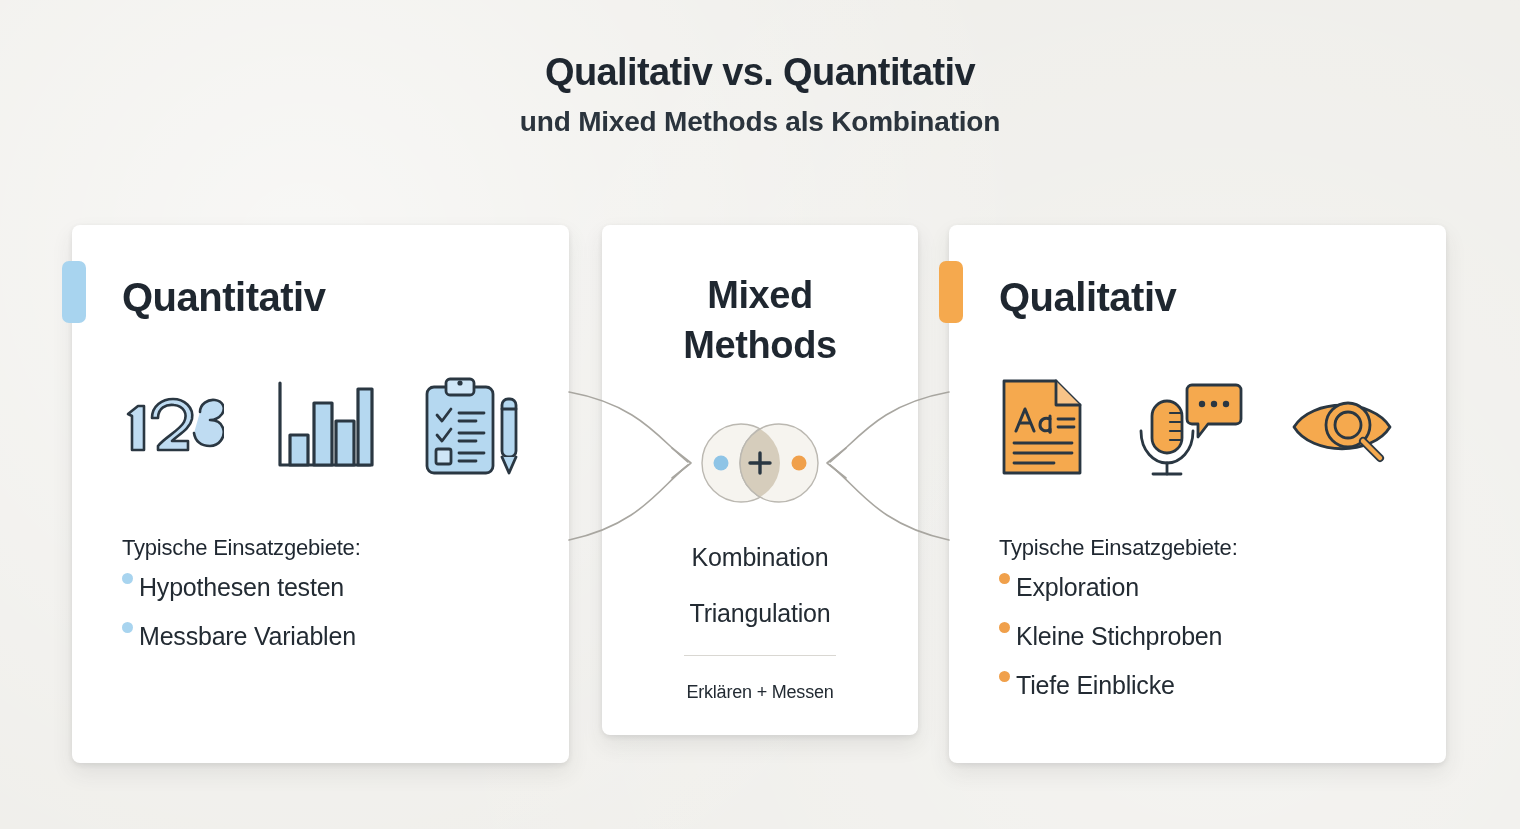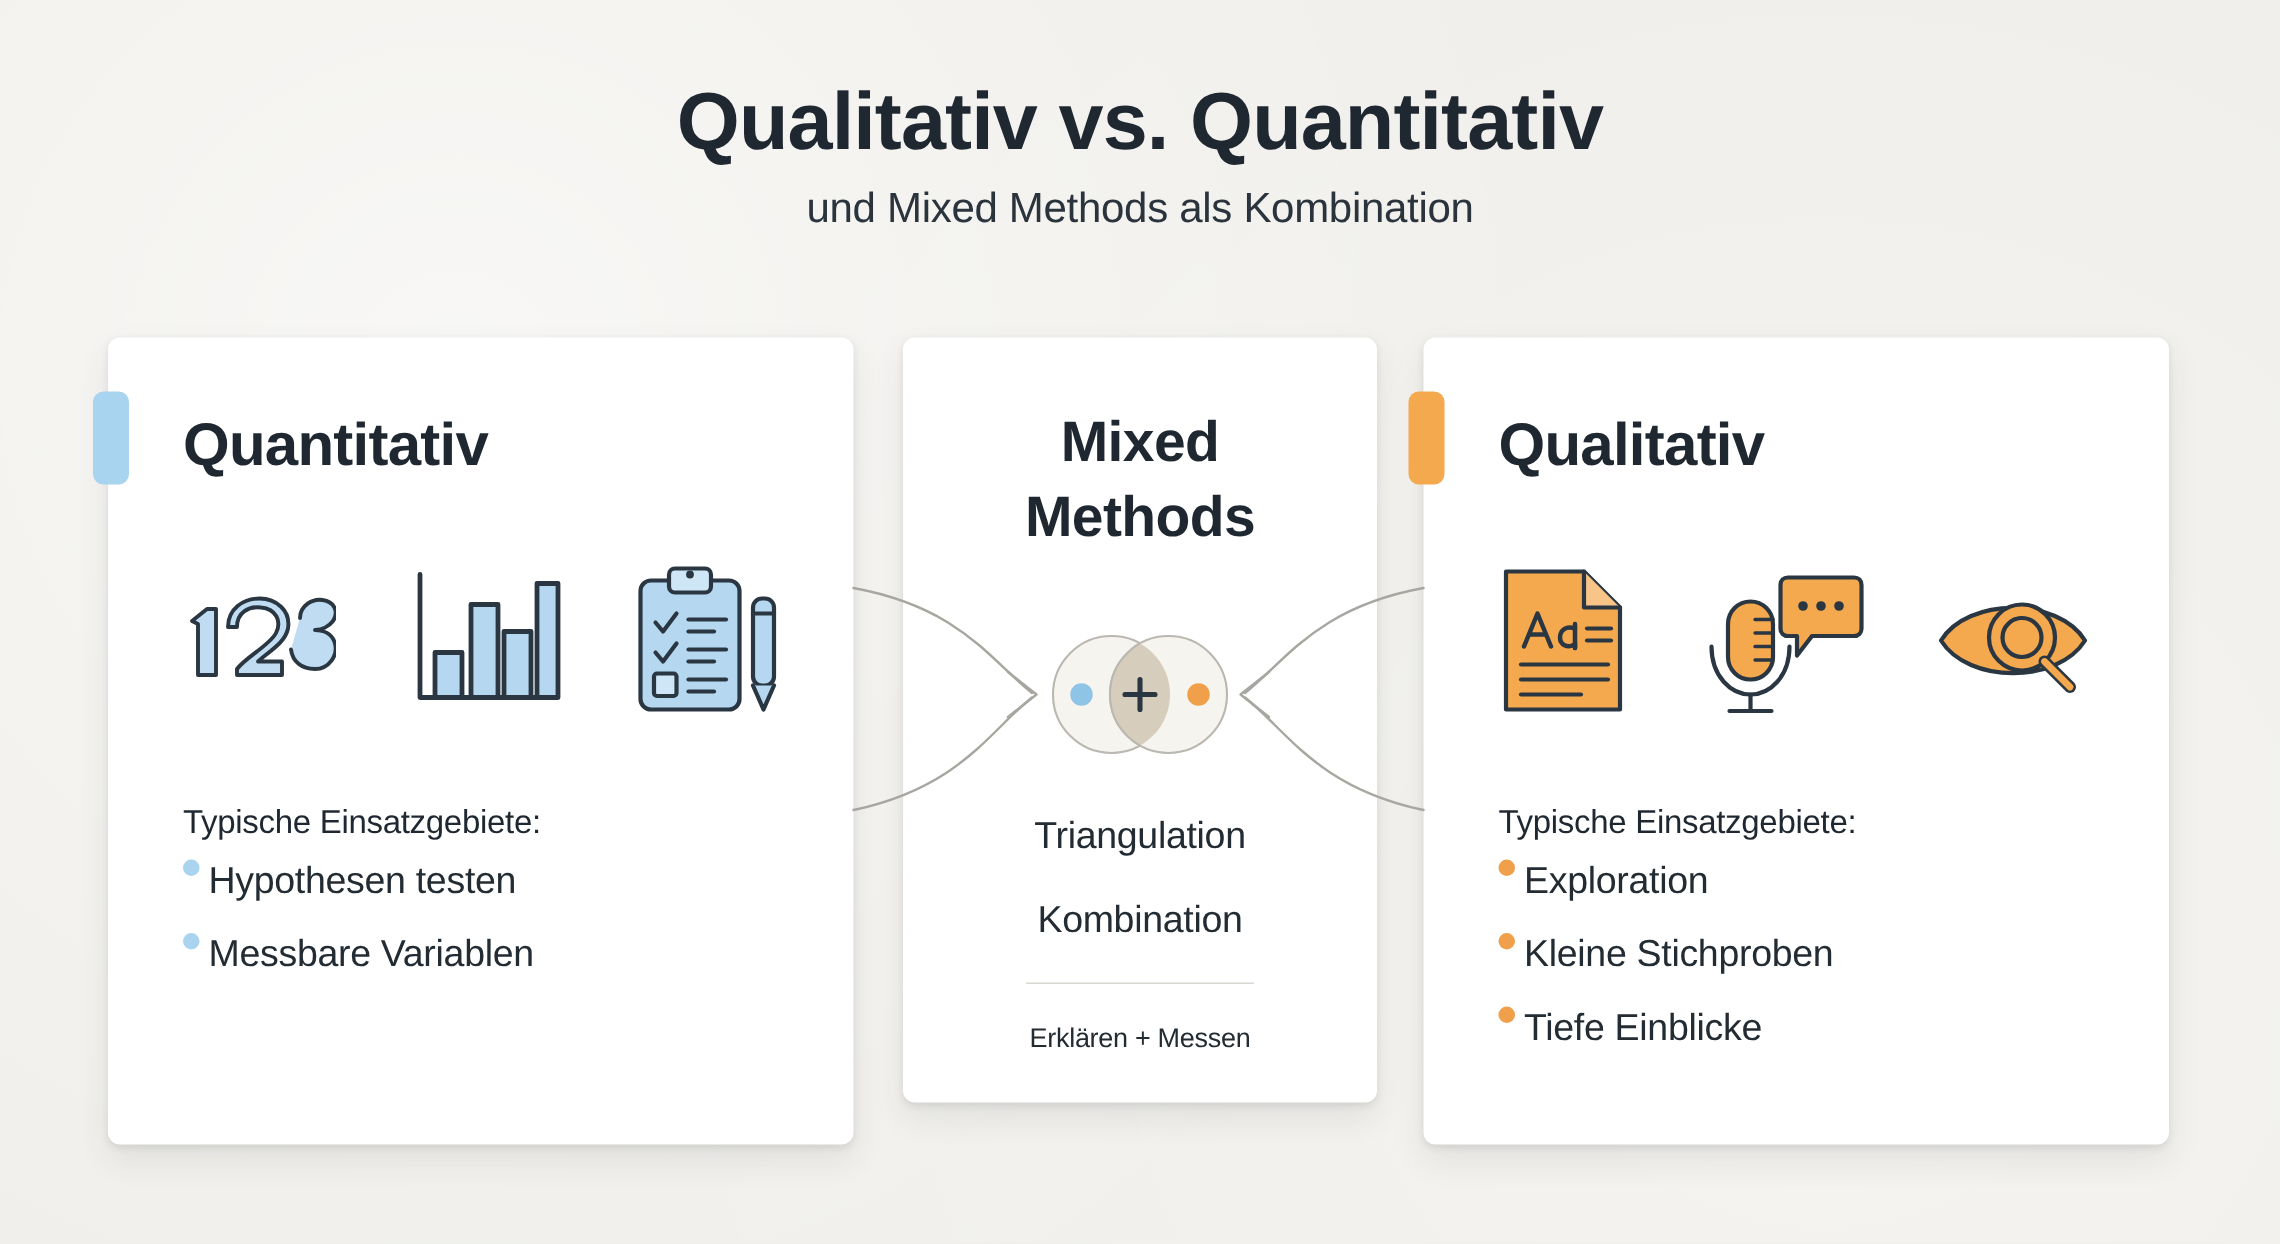--- a/index.html
+++ b/index.html
@@ -38,30 +38,30 @@
 
   
   .header {
     position: absolute;
     top: 52px;
     left: 0;
     width: 1520px;
     text-align: center;
   }
   .title {
-    font-size: 54px;
+    font-size: 38px;
     font-weight: bold;
     letter-spacing: -0.6px;
     color: #1f2730;
     line-height: 1.1;
   }
   .subtitle {
     margin-top: 12px;
     font-size: 28px;
-    font-weight: normal;
+    font-weight: bold;
     color: #2b343d;
     letter-spacing: -0.2px;
   }
 
   
   .card {
     position: absolute;
     top: 225px;
     background: #ffffff;
     border-radius: 8px;
@@ -326,22 +326,22 @@
         <circle cx="110" cy="42" r="7.5" fill="#f0a04b"></circle>
 
         <g stroke="#2a3742" stroke-width="3.4" stroke-linecap="round">
           <path d="M 71 32 L 71 52"></path>
           <path d="M 61 42 L 81 42"></path>
         </g>
       </svg>
     </div>
 
     <div class="center-lines">
+      <div class="center-line">Kombination</div>
       <div class="center-line">Triangulation</div>
-      <div class="center-line">Kombination</div>
       <div class="center-divider"></div>
       <div class="center-summary">Erklären + Messen</div>
     </div>
   </div>
 
   <div class="card card-right">
     <div class="accent-tab" style="background:#f5a94e;"></div>
 
     <div class="card-heading">Qualitativ</div>
 

